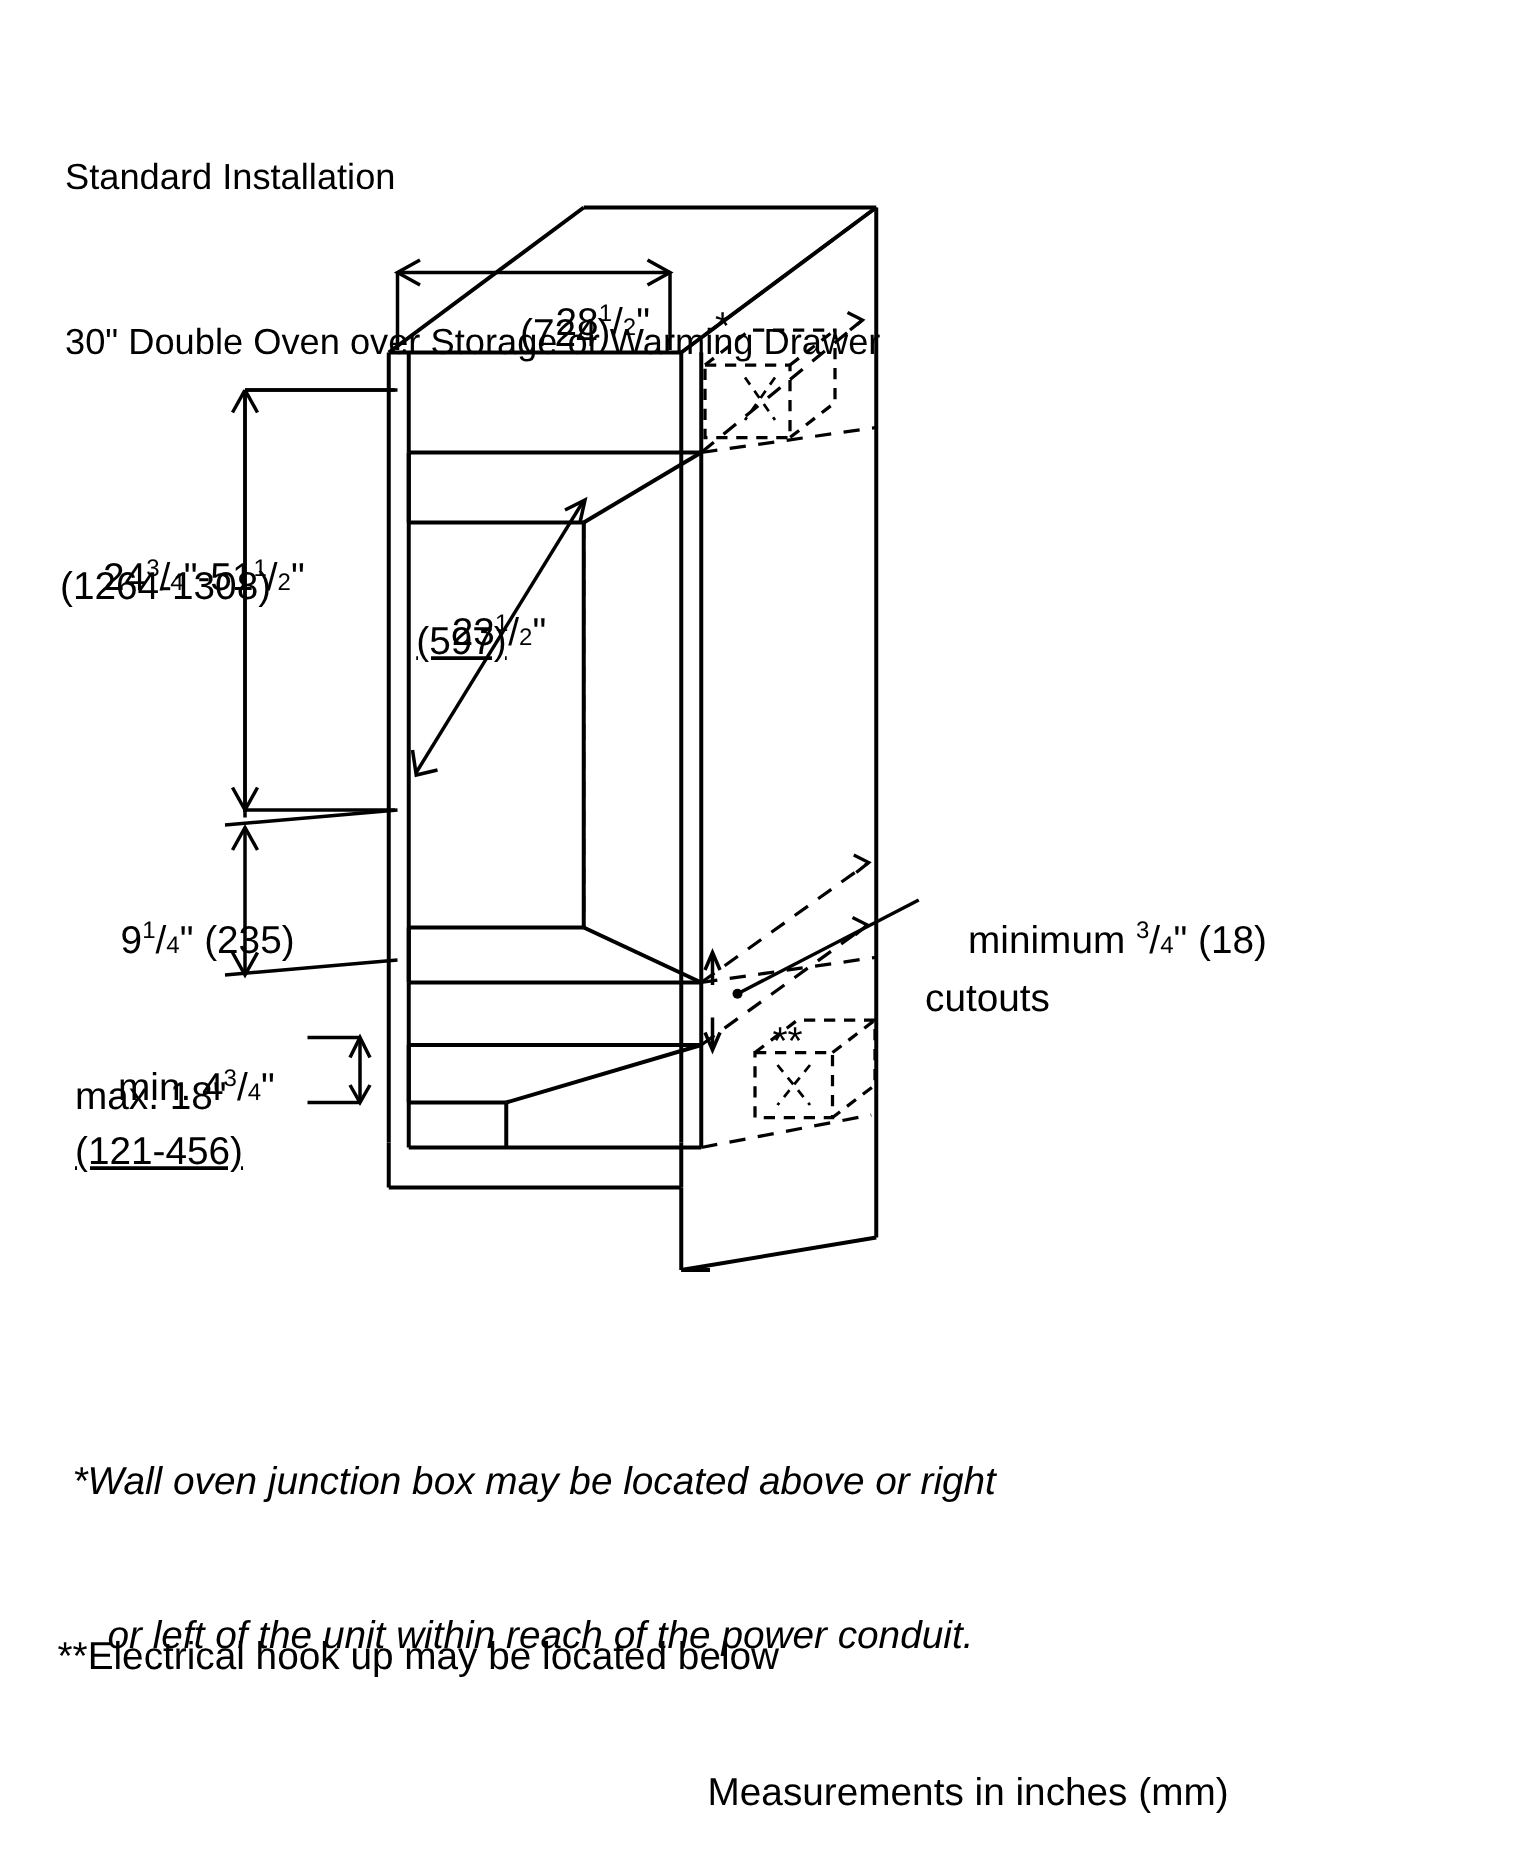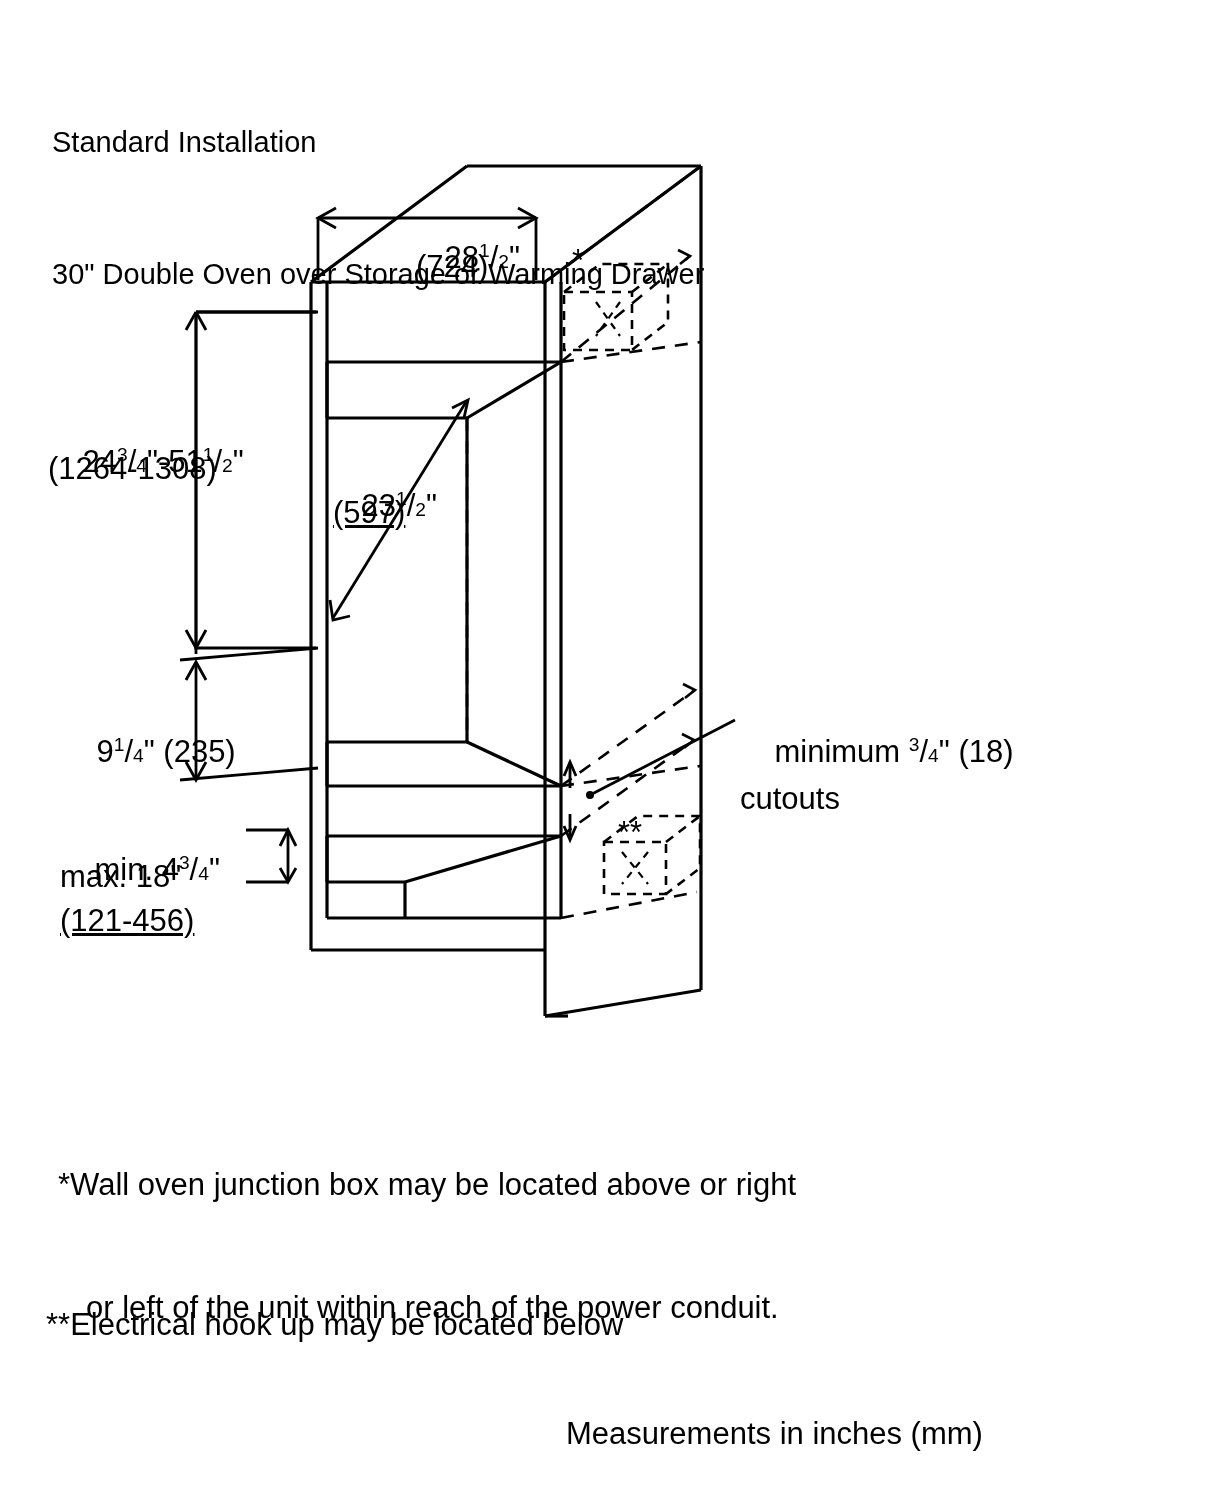--- a/index.html
+++ b/index.html
@@ -51,21 +51,21 @@
     font-size: 31px;
     line-height: 37px;
     white-space: pre;
   }
   .note {
     position: absolute;
     font-size: 31px;
     line-height: 41px;
     white-space: pre;
   }
-  .note1 { left: 58px; top: 1082px; }
+  .note1 { left: 58px; top: 1082px; font-style: italic; }
   .note2 { left: 46px; top: 1222px; }
   .footer {
     position: absolute;
     left: 566px;
     top: 1416px;
     font-size: 31px;
     white-space: pre;
   }
 </style>
 </head>

